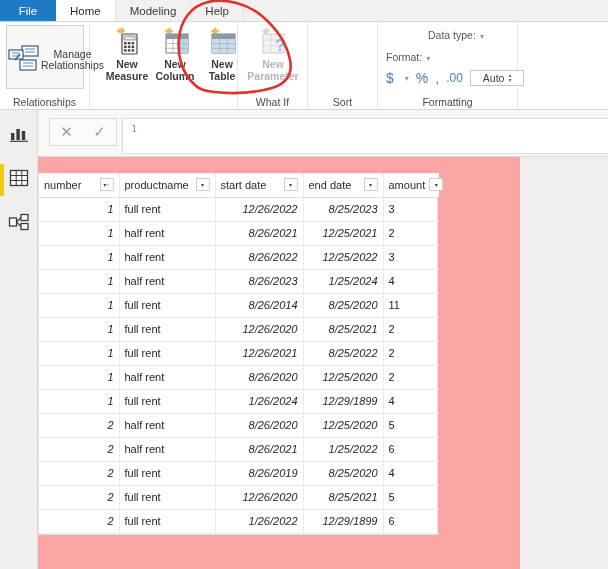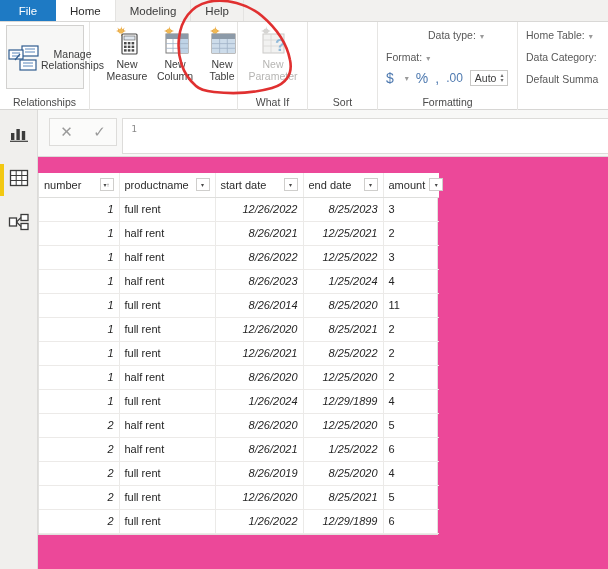--- a/index.html
+++ b/index.html
@@ -2,21 +2,21 @@
 <html><head>
 <meta charset="utf-8">
 <style>
   * { box-sizing: border-box; margin: 0; padding: 0; }
   html, body {
     width: 608px; height: 569px;
     background: #f0efed;
     font-family: "Liberation Sans", sans-serif;
     overflow: hidden;
   }
-  #app { position: relative; width: 608px; height: 569px; background: #ec4899; }
+  #app { position: relative; width: 520px; height: 569px; background: #fca5a5; }
 
   
   .tabstrip {
     position: absolute; left:0; top:0; width:608px; height:22px;
     background:#f2f1ef;
     border-bottom:1px solid #d9d8d6;
     display:flex; align-items:stretch;
     font-size:11.5px;
   }
   .tab {
@@ -42,39 +42,40 @@
     text-align:center; font-size:10.5px; color:#4a4a4a;
   }
   .rbtn {
     position:absolute; top:4px;
     display:flex; flex-direction:column; align-items:center;
     width:70px; cursor:default;
   }
   .rbtn .lbl {
     font-size:10.5px; color:#3c3c3c; line-height:11.5px; text-align:center;
     margin-top:3px;
+    font-weight:bold;
   }
   .rbtn.dim .lbl { color:#b6b5b3; }
   .icon-box { width:34px; height:30px; position:relative; }
   .icon-box svg { display:block; }
 
   .manage-rel {
     position:absolute; left:6px; top:3px; width:78px; height:64px;
     border:1px solid #d2d1cf; background:#f7f7f6;
     display:flex; align-items:center; padding-top:4px;
   }
 
   
   .fldrow { position:absolute; font-size:10.5px; color:#585858; white-space:nowrap; }
   .caret { color:#9a9a9a; font-size:8px; margin-left:4px; }
 
   .fmtrow { position:absolute; display:flex; align-items:center; gap:7px; font-size:13px; color:#6c7a9c; }
   .autobox {
     border:1px solid #c9c8c6; background:#fff; font-size:10.5px; color:#3c3c3c;
-    padding:1px 4px; display:flex; align-items:center; gap:4px;
+    padding:1px 12px; display:flex; align-items:center; gap:4px;
   }
   .spin { display:flex; flex-direction:column; font-size:6px; line-height:5px; color:#6a6a6a; }
 
   
   .rail {
     position:absolute; left:0; top:110px; width:38px; height:459px;
     background:#f0efed; border-right:1px solid #dcdbd9;
   }
   .railbtn {
     position:absolute; left:0; width:38px; height:44px;
@@ -301,31 +302,20 @@
         <span style="color:#4f7ab0;font-size:14px;">,</span>
         <span style="color:#4f7ab0;font-size:12px;">.00</span>
         <span class="autobox">
           <span>Auto</span>
           <span class="spin">▴<br>▾</span>
         </span>
       </div>
       <div class="rgroup-label">Formatting</div>
     </div>
 
-    <div class="rgroup" style="left:518px; width:90px; border-right:none;">
-      <div class="fldrow" style="left:8px; top:7px;">
-        <span>Home Table:</span><span class="caret">▾</span>
-      </div>
-      <div class="fldrow" style="left:8px; top:29px;">
-        <span>Data Category:</span>
-      </div>
-      <div class="fldrow" style="left:8px; top:51px;">
-        <span>Default Summa</span>
-      </div>
-    </div>
   </div>
 
   <div class="rail">
     <div class="railbtn" style="top:4px;">
       <span>
         <svg width="20" height="18" viewBox="0 0 20 18">
           <rect x="2" y="8" width="3.4" height="7" fill="#3c3c3c"></rect>
           <rect x="7.4" y="4" width="3.4" height="11" fill="#3c3c3c"></rect>
           <rect x="12.8" y="6" width="3.4" height="9" fill="#3c3c3c"></rect>
           <line x1="1" y1="16.3" x2="19" y2="16.3" stroke="#3c3c3c" stroke-width="1.2"></line>

